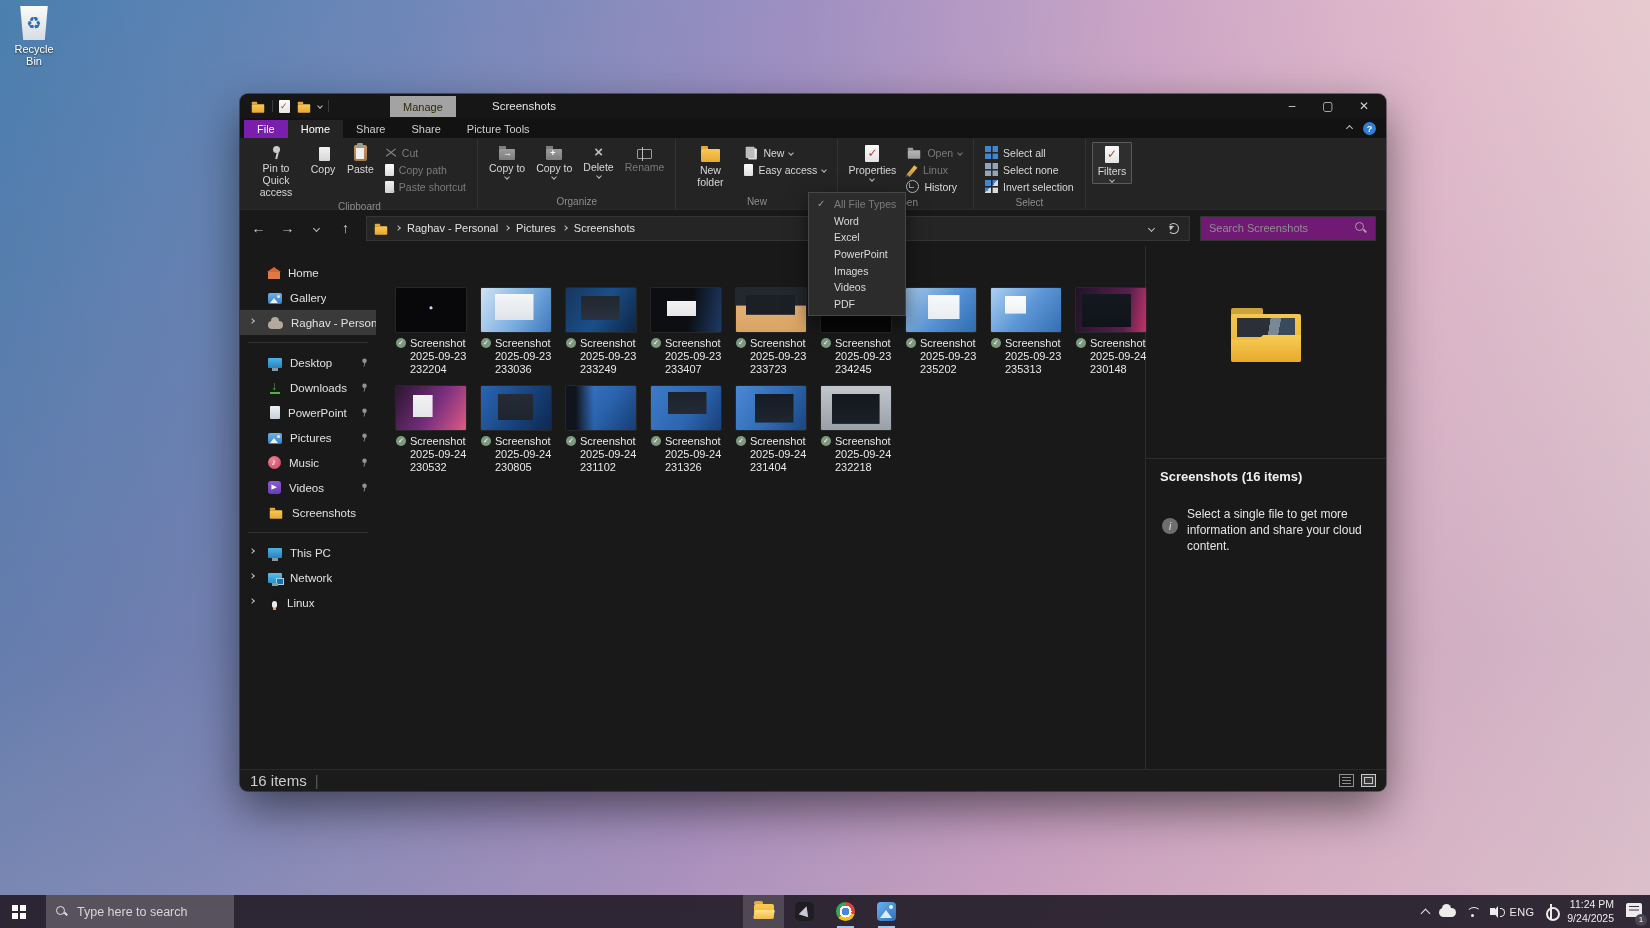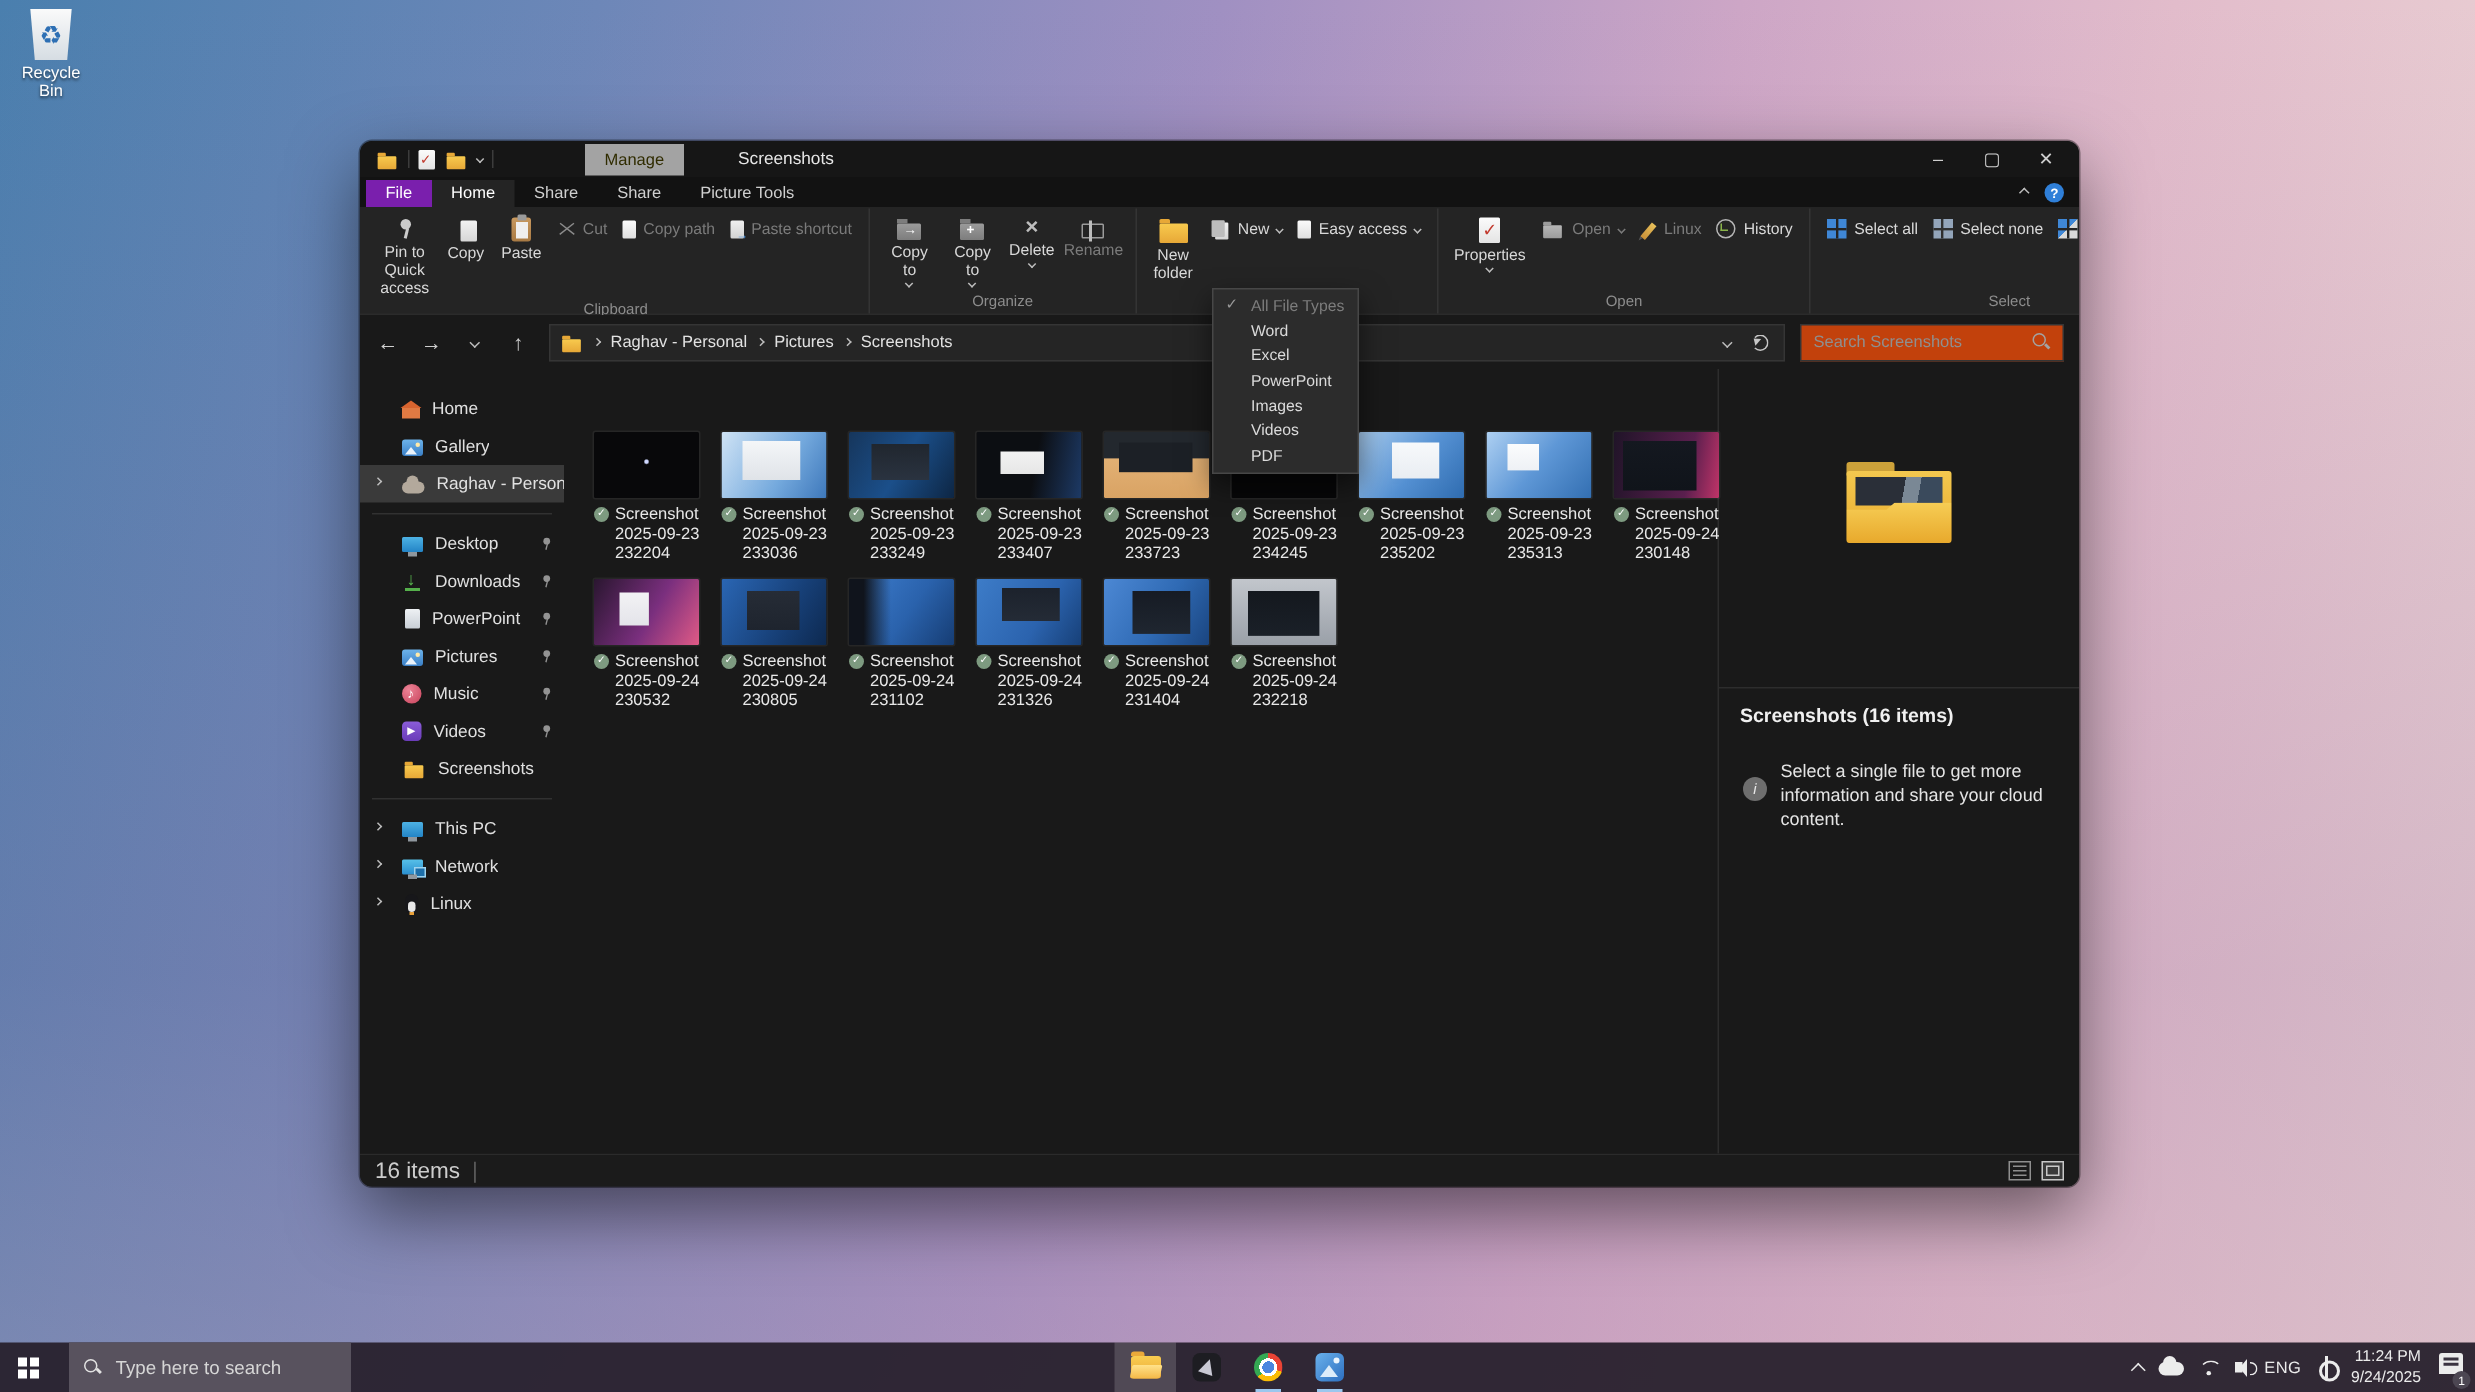--- a/index.html
+++ b/index.html
@@ -46,21 +46,21 @@
   
   .ribbon{height:72px;background:#242424;display:flex;align-items:stretch;padding:1px 2px 0;flex:none;border-bottom:1px solid #2b2b2b;}
   .rgroup{display:flex;flex-direction:column;border-right:1px solid #343434;padding:0 3px;}
   .rgroup:last-child{border-right:none;}
   .rg-body{flex:1;display:flex;align-items:flex-start;gap:1px;padding:3px 3px 0;}
   .rg-label{height:15px;font-size:10px;color:#8d8d8d;text-align:center;padding-top:2px;}
   .btn-lg{display:flex;flex-direction:column;align-items:center;gap:3px;padding:3px 5px 1px;min-width:36px;
     font-size:10.5px;line-height:1.12;color:#d8d8d8;text-align:center;max-width:56px;}
   .btn-lg .cap{display:flex;flex-direction:column;align-items:center;}
   .btn-sm{display:flex;align-items:center;gap:5px;height:17px;font-size:10.5px;color:#d8d8d8;padding:0 5px;white-space:nowrap;}
-  .smallcol{display:flex;flex-direction:row;padding-top:2px;}
+  .smallcol{display:flex;flex-direction:column;padding-top:2px;}
   .dim{color:#7b7b7b;}
   .btn-filters{border:1px solid #5a5a5a;background:#2e2e2e;border-radius:1px;}
   .chev{display:inline-block;width:5px;height:5px;border-right:1.4px solid #bdbdbd;border-bottom:1.4px solid #bdbdbd;transform:rotate(45deg);}
   .chev.sm{width:4px;height:4px;}
   .chev.up{transform:rotate(-135deg);}
   .chev.right{transform:rotate(-45deg);}
   .chev.dim{border-color:#7b7b7b;}
 
   
   .ic{display:inline-block;position:relative;flex:none;}
@@ -138,21 +138,21 @@
   .ic-refresh{width:11px;height:11px;border:1.5px solid #c6c6c6;border-radius:50%;border-left-color:transparent;}
   .ic-refresh::after{content:"";position:absolute;left:-3px;top:-1px;border:3px solid transparent;border-right:4px solid #c6c6c6;transform:rotate(40deg);}
   .navglyph{font-size:14px;color:#cfcfcf;line-height:1;}
 
   
   .addressrow{height:36px;background:#191919;display:flex;align-items:center;padding:0 10px 0 6px;gap:4px;flex:none;}
   .navbtn{width:25px;height:26px;display:flex;align-items:center;justify-content:center;}
   .crumbbar{flex:1;height:25px;background:#252525;border:1px solid #353535;display:flex;align-items:center;padding:0 6px;gap:7px;margin-left:4px;}
   .crumb-item{font-size:11px;color:#e2e2e2;white-space:nowrap;}
   .crumb-right{margin-left:auto;display:flex;align-items:center;gap:14px;padding-right:4px;}
-  .searchbar{width:176px;height:25px;background:#c2410c;border:1px solid #353535;display:flex;align-items:center;padding:0 8px;gap:6px;margin-left:6px;}
+  .searchbar{width:176px;height:25px;background:#701a75;border:1px solid #353535;display:flex;align-items:center;padding:0 8px;gap:6px;margin-left:6px;}
   .searchbar input{flex:1;background:transparent;border:none;outline:none;color:#d8d8d8;font-size:11px;font-family:inherit;min-width:0;}
   .searchbar input::placeholder{color:#8f8f8f;}
 
   
   .content{flex:1;display:flex;min-height:0;background:#191919;}
   .sidebar{width:136px;flex:none;padding-top:14px;font-size:11.5px;color:#e0e0e0;}
   .side-item{height:25px;display:flex;align-items:center;gap:8px;padding-left:28px;position:relative;cursor:default;}
   .side-item.selected{background:#3a3a3a;}
   .side-item .expander{position:absolute;left:10px;top:9px;}
   .side-item .pin-mini{position:absolute;right:7px;top:8px;}

